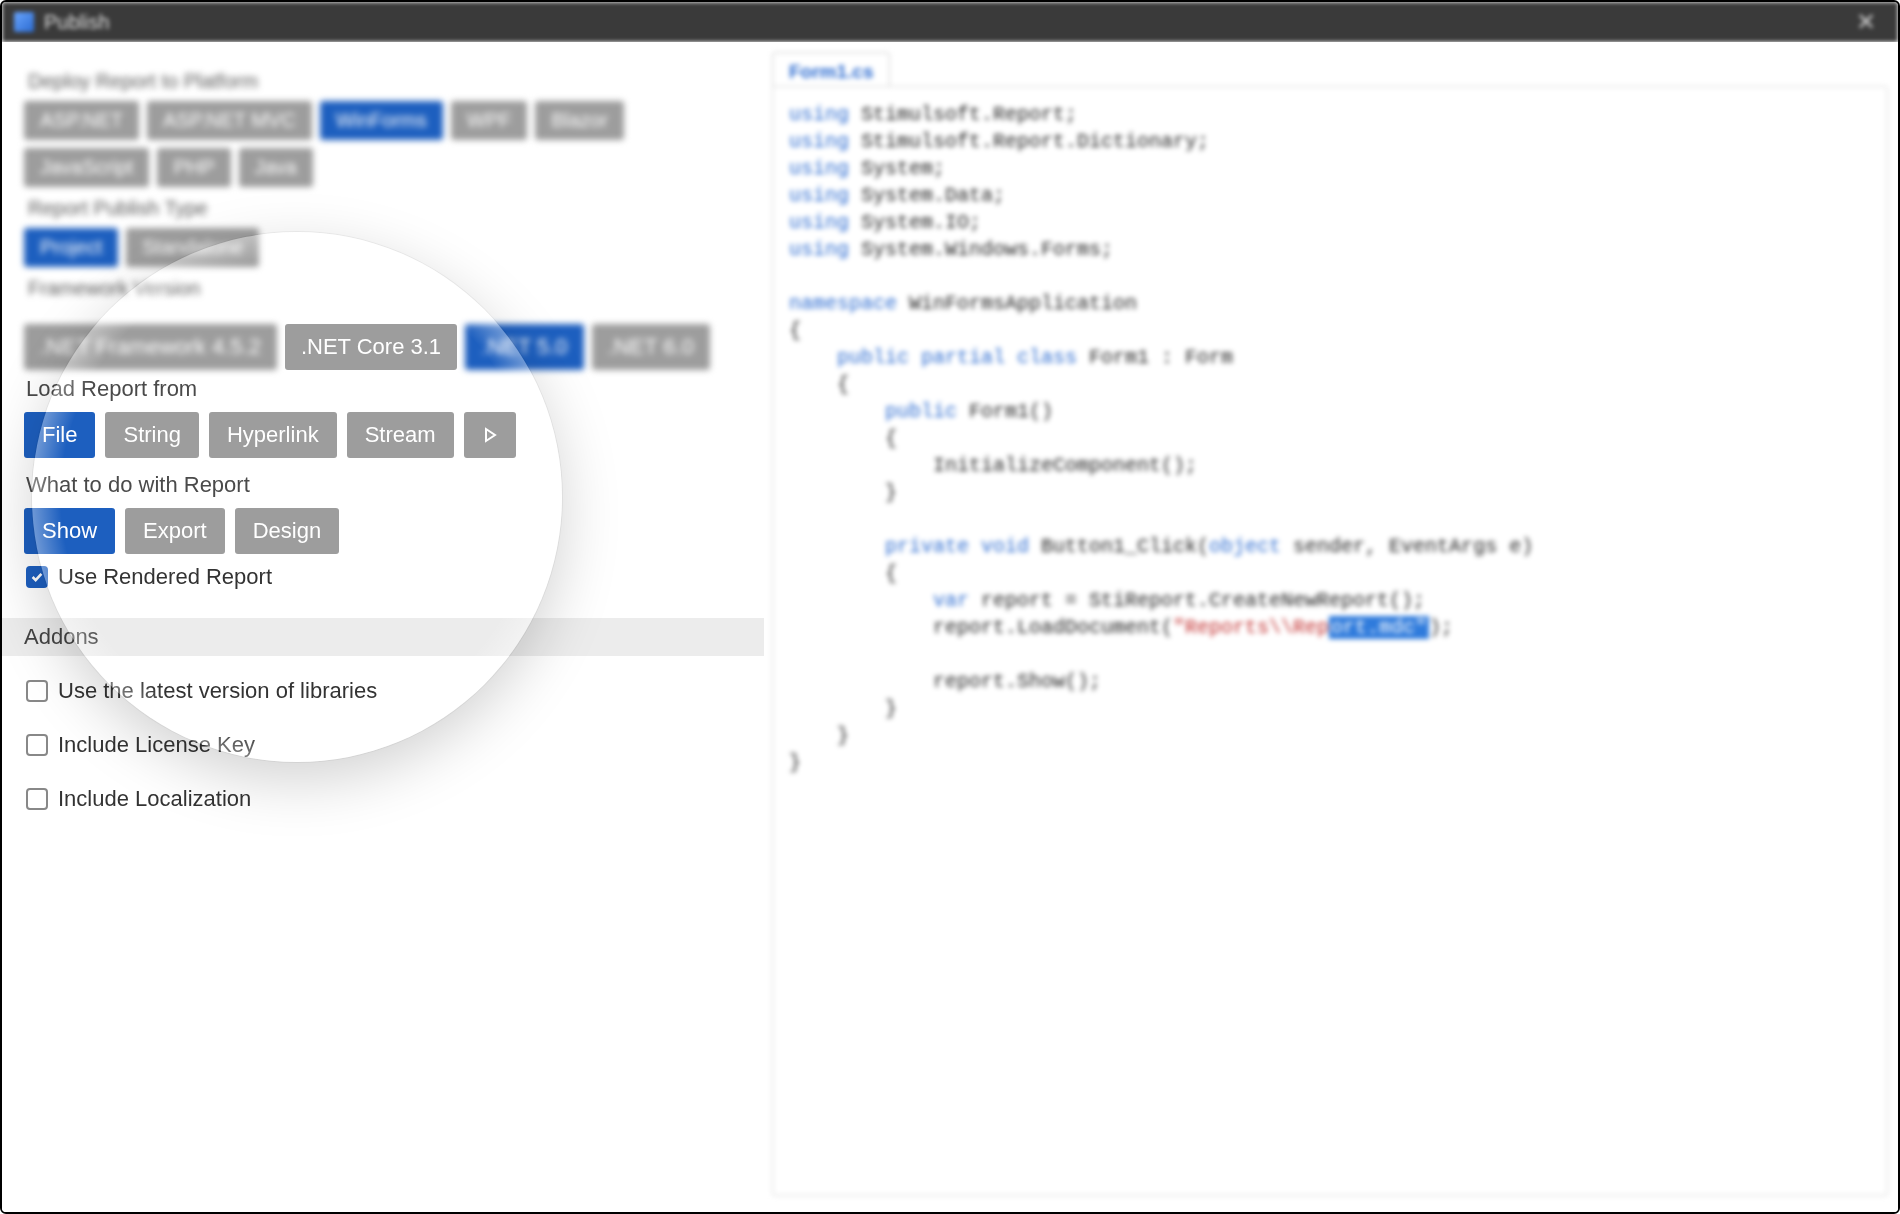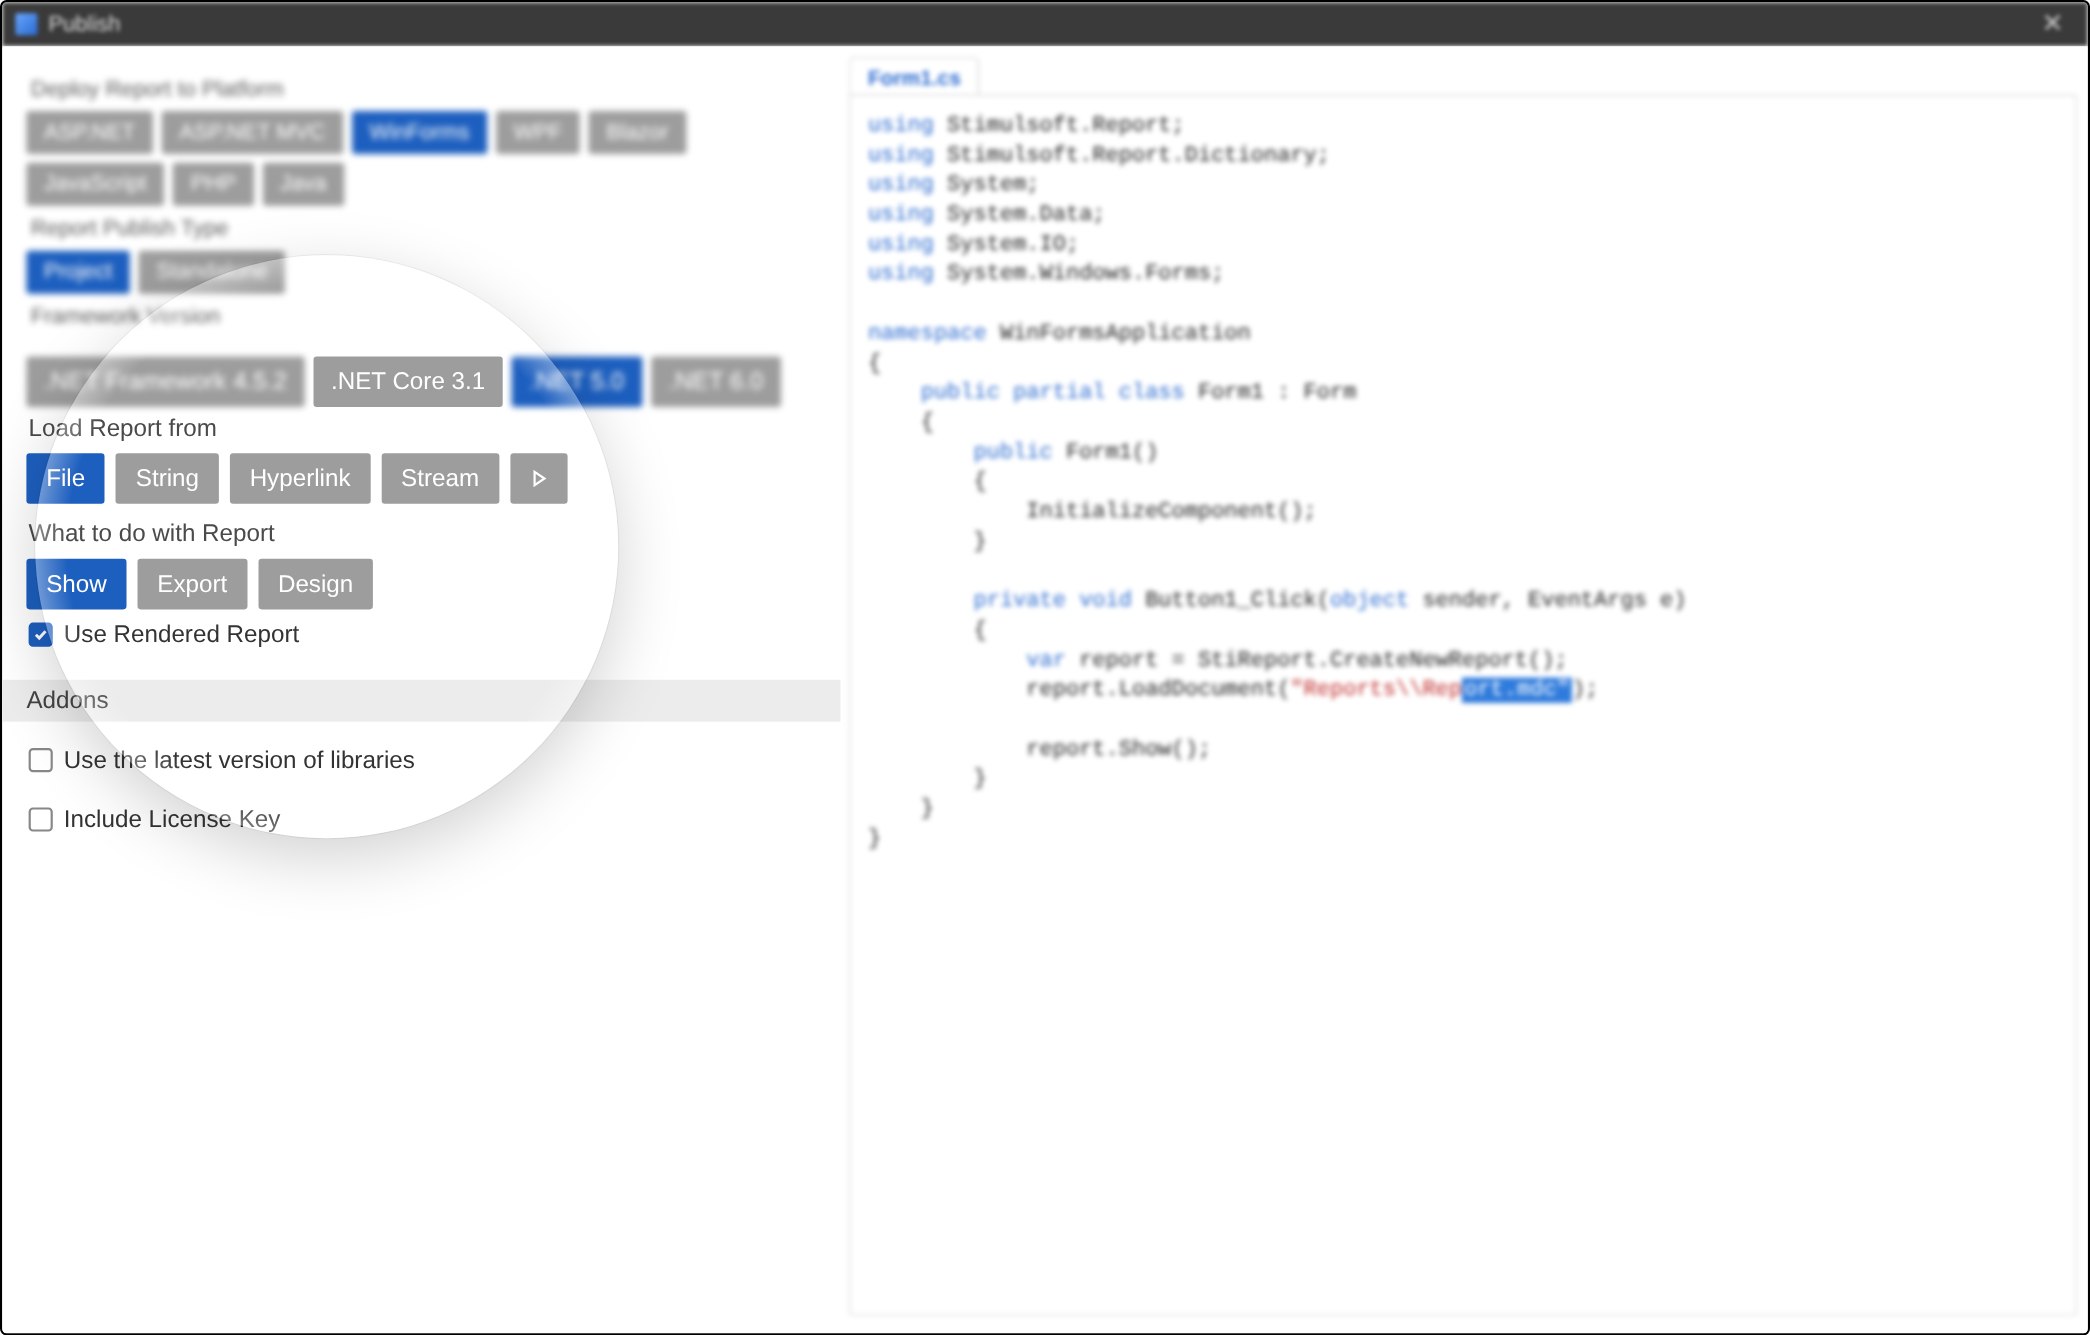--- a/index.html
+++ b/index.html
@@ -228,20 +228,24 @@
         <div class="addons-hdr">Addons</div>
         <div class="addons-items">
           <div class="cbx-row">
             <span class="cbx"></span>
             <span class="cbx-label">Use the latest version of libraries</span>
           </div>
           <div class="cbx-row">
             <span class="cbx"></span>
             <span class="cbx-label">Include License Key</span>
           </div>
+          <div class="cbx-row">
+            <span class="cbx"></span>
+            <span class="cbx-label">Include Localization</span>
+          </div>
         </div>
       </div>
 
     </div>
 
     <div class="right-pane">
       <div class="rp-blur" style="position:absolute; inset:0;">
         <div class="tab">Form1.cs</div>
         <div class="copy-btn">
           <svg viewBox="0 0 24 24">

